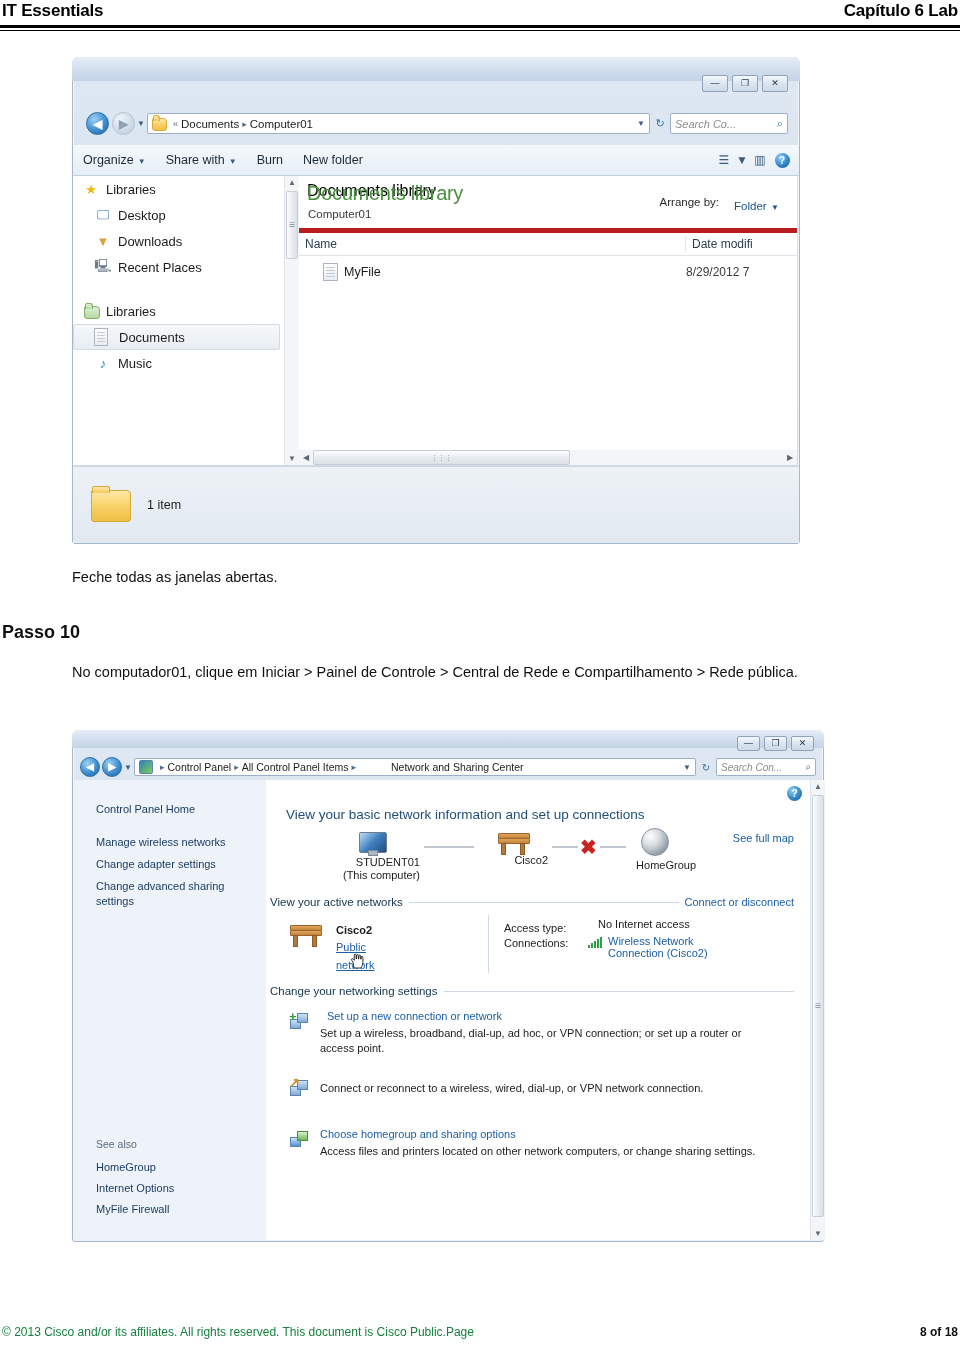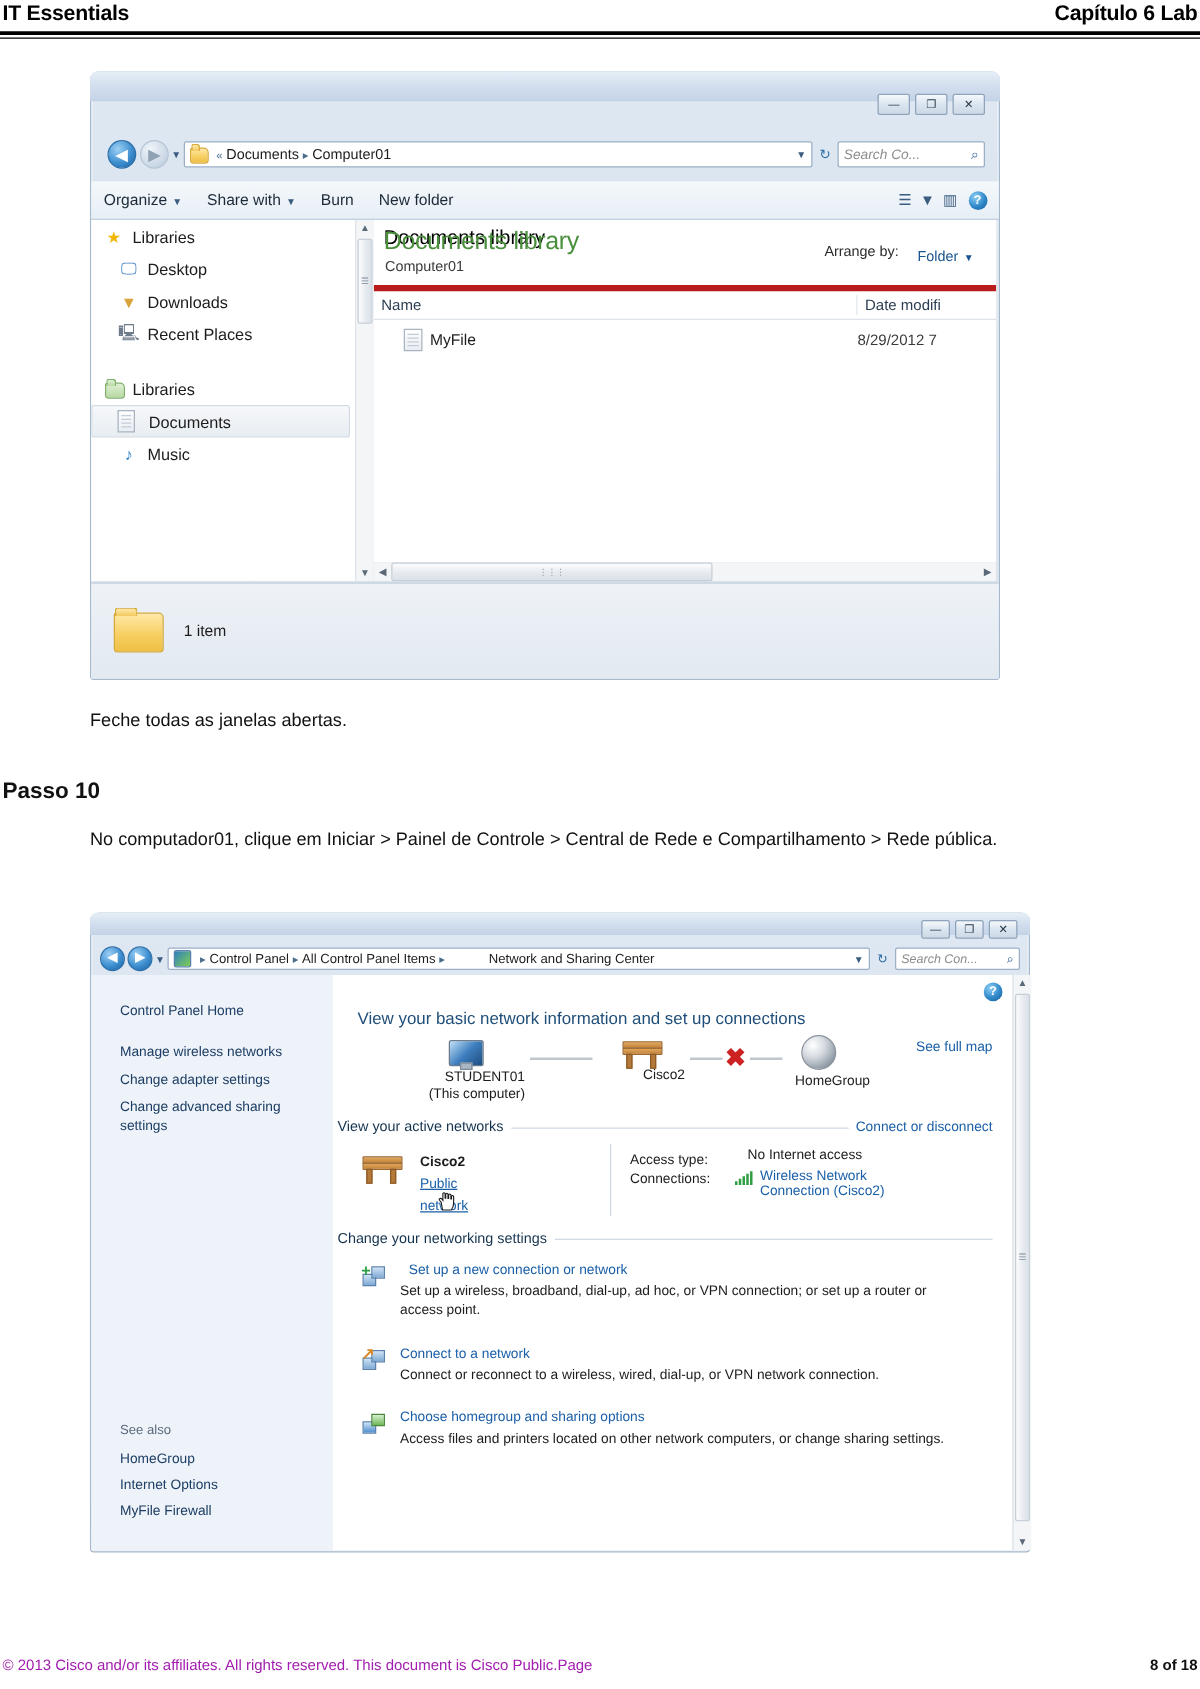--- a/index.html
+++ b/index.html
@@ -147,21 +147,21 @@
   .cp-icon .n2{position:absolute;right:0;top:2px;width:9px;height:8px;background:linear-gradient(180deg,#cfe3f5,#7fa9d4);border:1px solid #5a82ad;}
   .cp-icon .plus{position:absolute;left:-1px;top:-1px;color:#2f9e44;font-size:13px;font-weight:bold;line-height:1;}
   .cp-icon .arrow{position:absolute;left:-1px;top:-2px;color:#d98a2b;font-size:13px;font-weight:bold;line-height:1;}
   .help-circ{width:15px;height:15px;border-radius:50%;
     background:radial-gradient(circle at 35% 30%,#8fd0f7 0%,#2f87c9 55%,#1a5b94 100%);
     color:#fff;font-size:10px;font-weight:bold;display:flex;align-items:center;justify-content:center;}
   .cursor-hand{position:absolute;width:14px;height:16px;}
 
   
   .footer{position:absolute;left:0;right:0;bottom:8px;height:18px;}
-  .footer .fl{position:absolute;left:2px;top:0;font-size:12px;color:#a21caf;}
+  .footer .fl{position:absolute;left:2px;top:0;font-size:12px;color:#15803d;}
   .footer .fr{position:absolute;right:2px;top:0;font-size:12px;font-weight:bold;color:#111;}
 </style>
 </head>
 <body>
 
 <div class="page">
 
   <div class="doc-header">
     <div class="left">IT Essentials</div>
     <div class="right">Capítulo 6 Lab</div>
@@ -464,21 +464,20 @@
         <div class="small-txt" style="margin-left:30px;margin-top:4px;line-height:15px;">Set up a wireless, broadband, dial-up, ad hoc, or VPN connection; or set up a router or</div>
         <div class="small-txt" style="margin-left:30px;line-height:15px;">access point.</div>
       </div>
 
       <div style="position:absolute;left:24px;top:297px;right:10px;">
         <span class="cp-icon" style="position:absolute;left:0;top:1px;">
             <span class="n1"></span>
             <span class="n2"></span>
             <span class="arrow">↗</span>
           </span>
-        <div class="blue-link" style="margin-left:30px;">Connect to a network</div>
         <div class="small-txt" style="margin-left:30px;margin-top:4px;line-height:15px;">Connect or reconnect to a wireless, wired, dial-up, or VPN network connection.</div>
       </div>
 
       <div style="position:absolute;left:24px;top:348px;right:10px;">
         <span class="cp-icon" style="position:absolute;left:0;top:1px;">
             <span class="n1" style="background:linear-gradient(180deg,#cfe3f5,#4f8fd0);"></span>
             <span class="n2" style="background:linear-gradient(180deg,#d6f0cf,#6fb858);border-color:#4d8a3e;"></span>
           </span>
         <div class="blue-link" style="margin-left:30px;">Choose homegroup and sharing options</div>
         <div class="small-txt" style="margin-left:30px;margin-top:4px;line-height:15px;">Access files and printers located on other network computers, or change sharing settings.</div>

